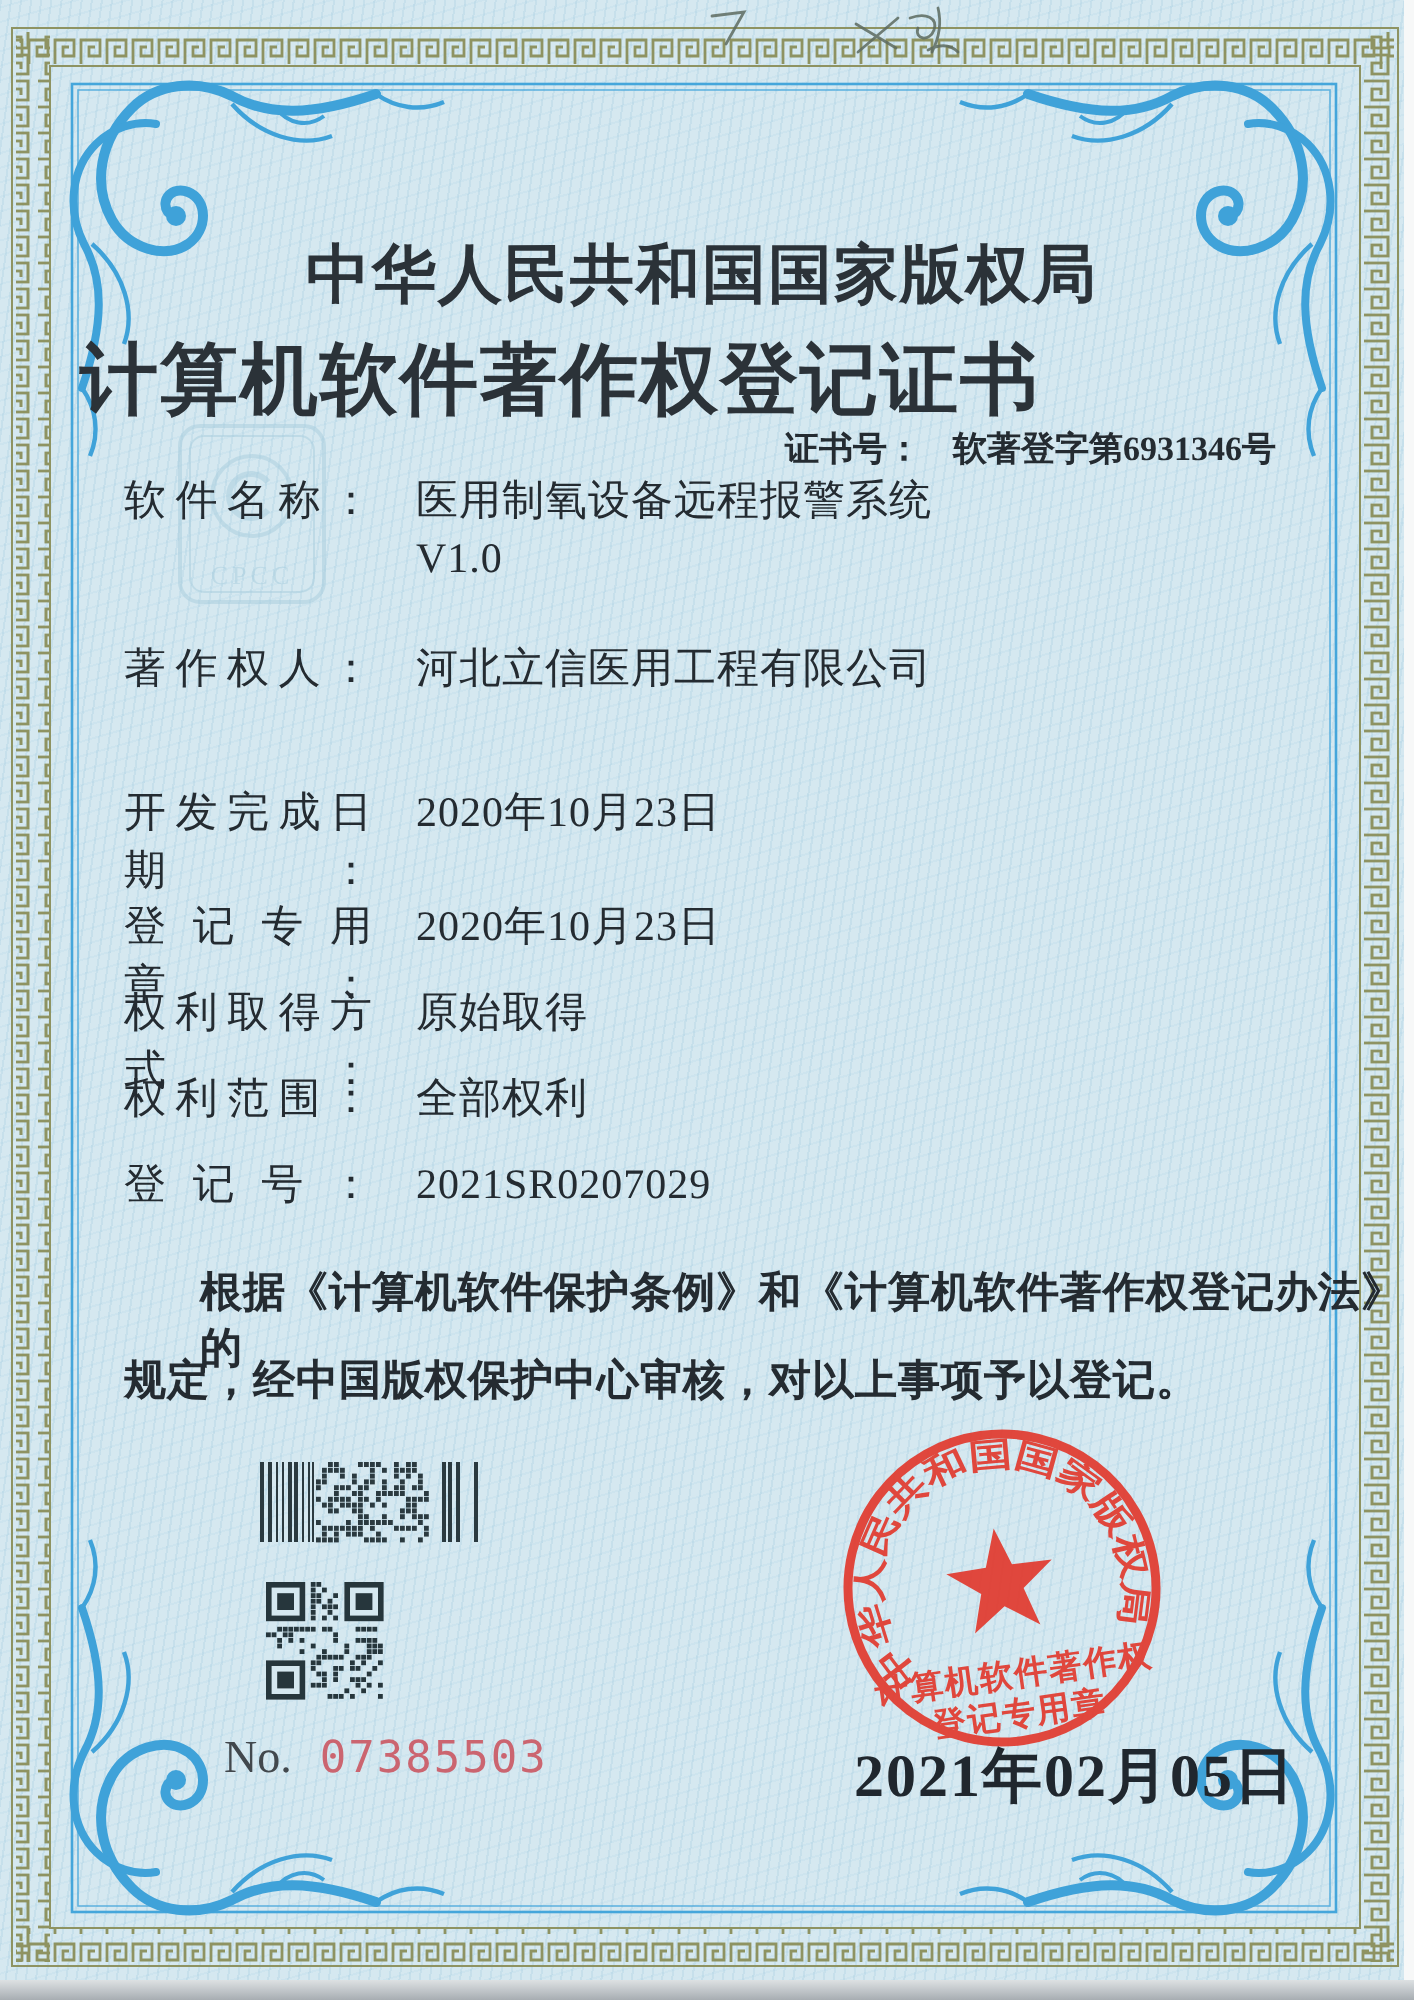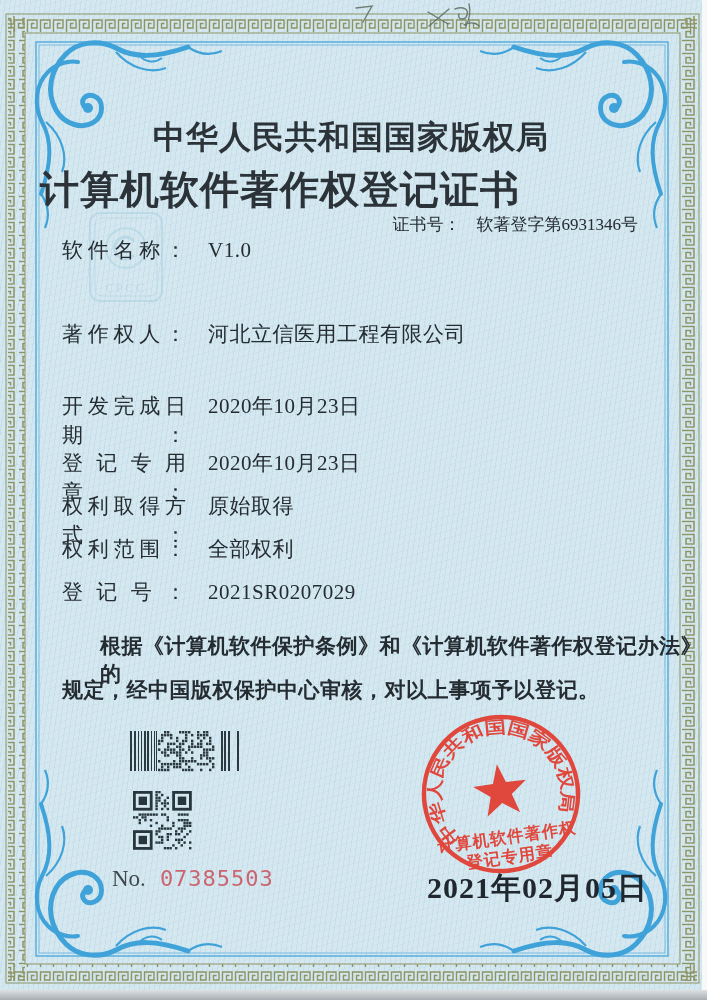--- a/index.html
+++ b/index.html
@@ -11,21 +11,21 @@
     position:absolute;left:0;top:0;width:702px;height:990px;
     background-color:#d5e8f0;
     background-image:
       repeating-linear-gradient(98deg, rgba(140,190,215,.20) 0 1px, rgba(0,0,0,0) 1px 5px),
       repeating-linear-gradient(-16deg, rgba(150,200,225,.13) 0 1px, rgba(0,0,0,0) 1px 7px);
   }
   svg.decor{position:absolute;left:0;top:0;width:702px;height:990px;z-index:1;}
   .txt{position:absolute;z-index:2;color:#242b31;}
   .issuer{left:0;top:116px;width:702px;text-align:center;font-size:32px;font-weight:bold;letter-spacing:1px;color:#2b3238;}
   .cert-title{left:0;top:163px;width:560px;text-align:center;font-size:39px;font-weight:bold;letter-spacing:1px;color:#2b3238;}
-  .cert-no{left:0;top:213px;right:64px;width:638px;text-align:right;font-size:17px;font-weight:400;}
+  .cert-no{left:0;top:213px;right:64px;width:638px;text-align:right;font-size:17px;font-weight:700;}
   .cert-no .lab{margin-right:16px;}
   .field-row{left:62px;display:flex;align-items:flex-start;font-weight:normal;font-size:21px;line-height:29px;}
   .field-label{width:124px;flex:0 0 124px;text-align:justify;text-align-last:justify;}
   .field-value{margin-left:22px;letter-spacing:.5px;}
   .stmt{font-size:21px;font-weight:600;letter-spacing:.5px;}
   .serial{left:112px;top:866px;font-size:23px;color:#42484d;z-index:3;}
   .serial .num{font-family:"DejaVu Sans Mono","Liberation Mono",monospace;font-size:22px;color:#cb6570;letter-spacing:1px;margin-left:14px;text-align:center;}
   .issue-date{left:427px;top:868px;font-size:30px;font-weight:bold;letter-spacing:1px;color:#20272e;z-index:3;}
   .scan-right{position:absolute;left:702px;top:0;width:5px;height:1000px;background:#f7f8f8;}
   .scan-bottom{position:absolute;left:0;top:990px;width:707px;height:10px;background:linear-gradient(#dde1e3,#a7adb2);}
@@ -357,20 +357,21 @@
 
   <div class="txt issuer">中华人民共和国国家版权局</div>
   <div class="txt cert-title">计算机软件著作权登记证书</div>
   <div class="txt cert-no">
     <span class="lab">证书号：</span><span>软著登字第6931346号</span>
   </div>
 
   <div class="txt field-row" style="top:236px">
     <div class="field-label">软件名称：</div>
     <div class="field-value">
+      <div>医用制氧设备远程报警系统</div>
       <div>V1.0</div>
     </div>
   </div>
   <div class="txt field-row" style="top:320px">
     <div class="field-label">著作权人：</div>
     <div class="field-value">河北立信医用工程有限公司</div>
   </div>
   <div class="txt field-row" style="top:392px">
     <div class="field-label">开发完成日期：</div>
     <div class="field-value">2020年10月23日</div>

